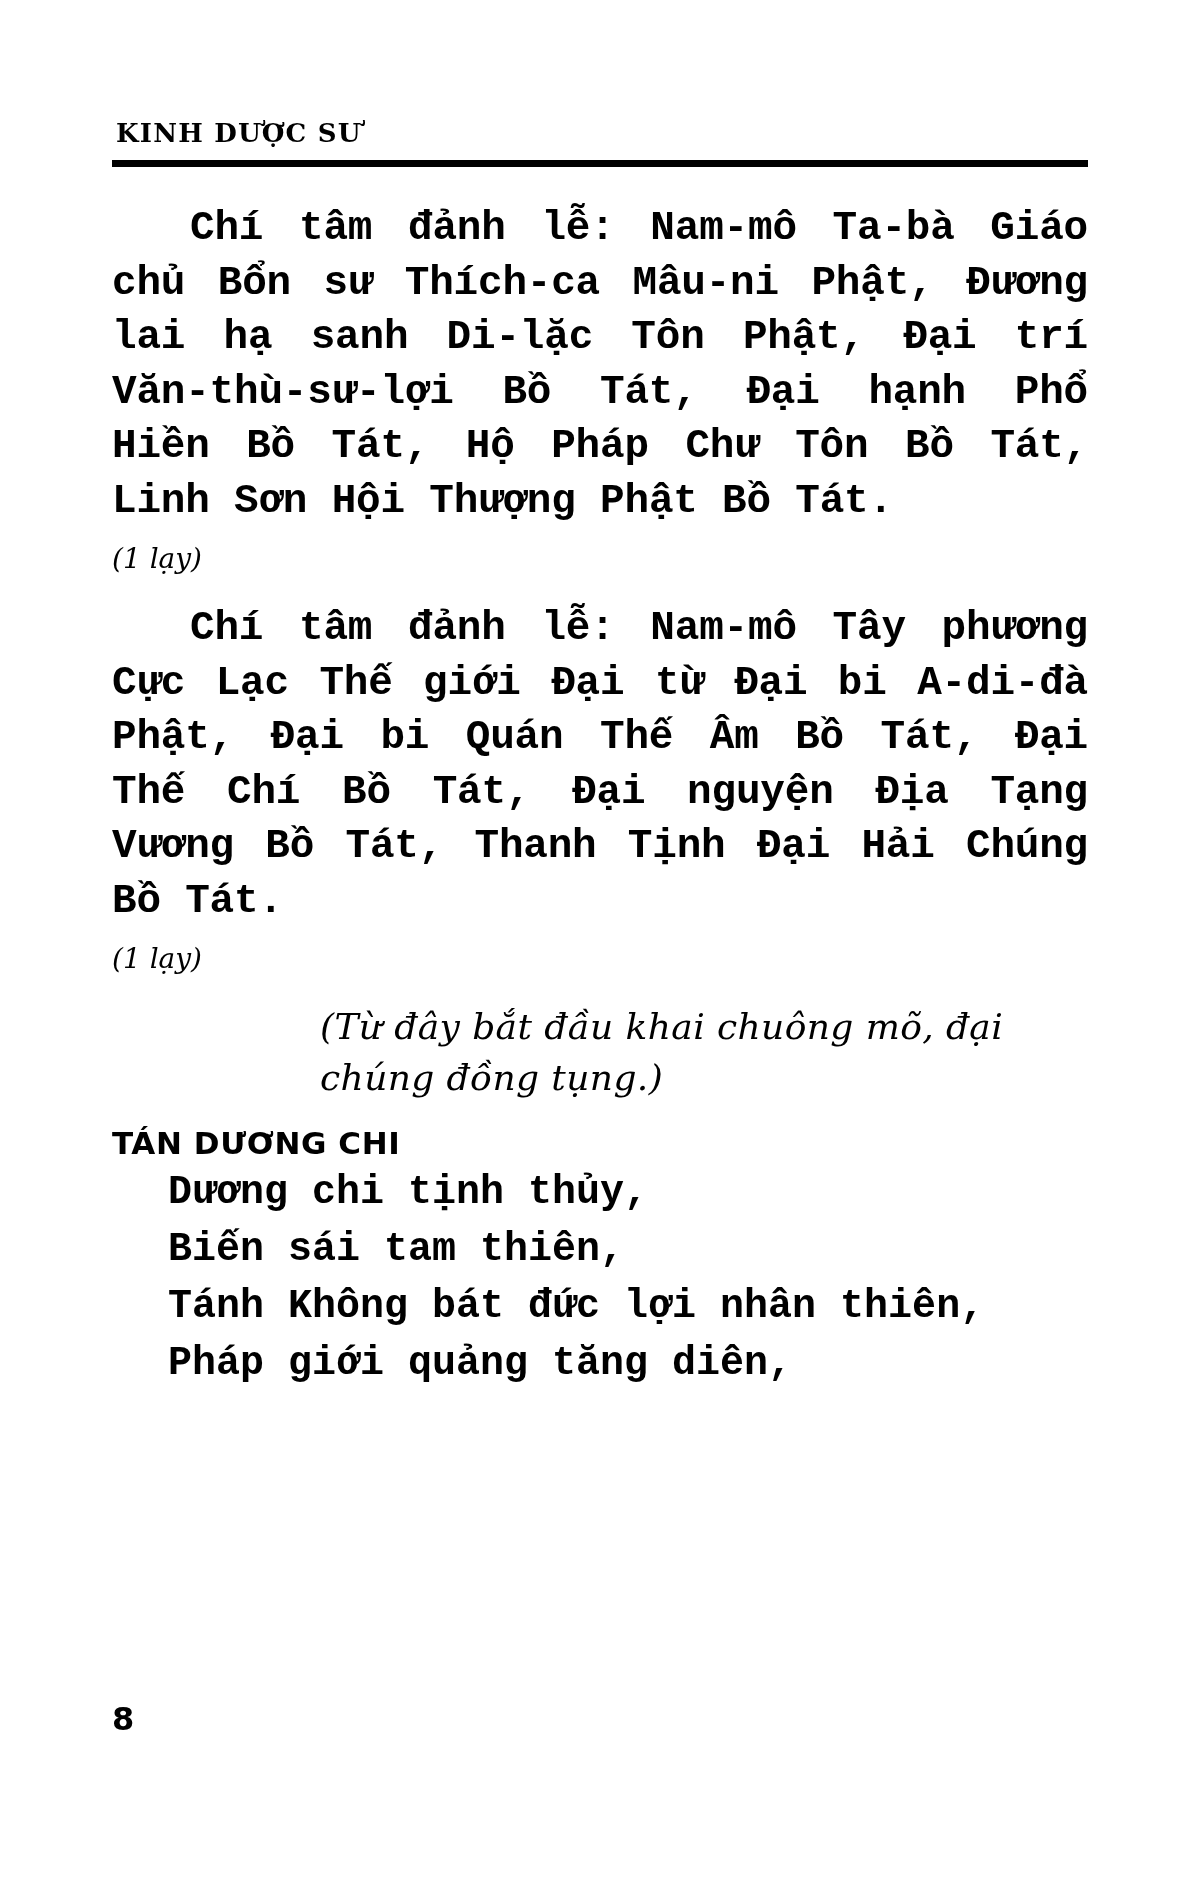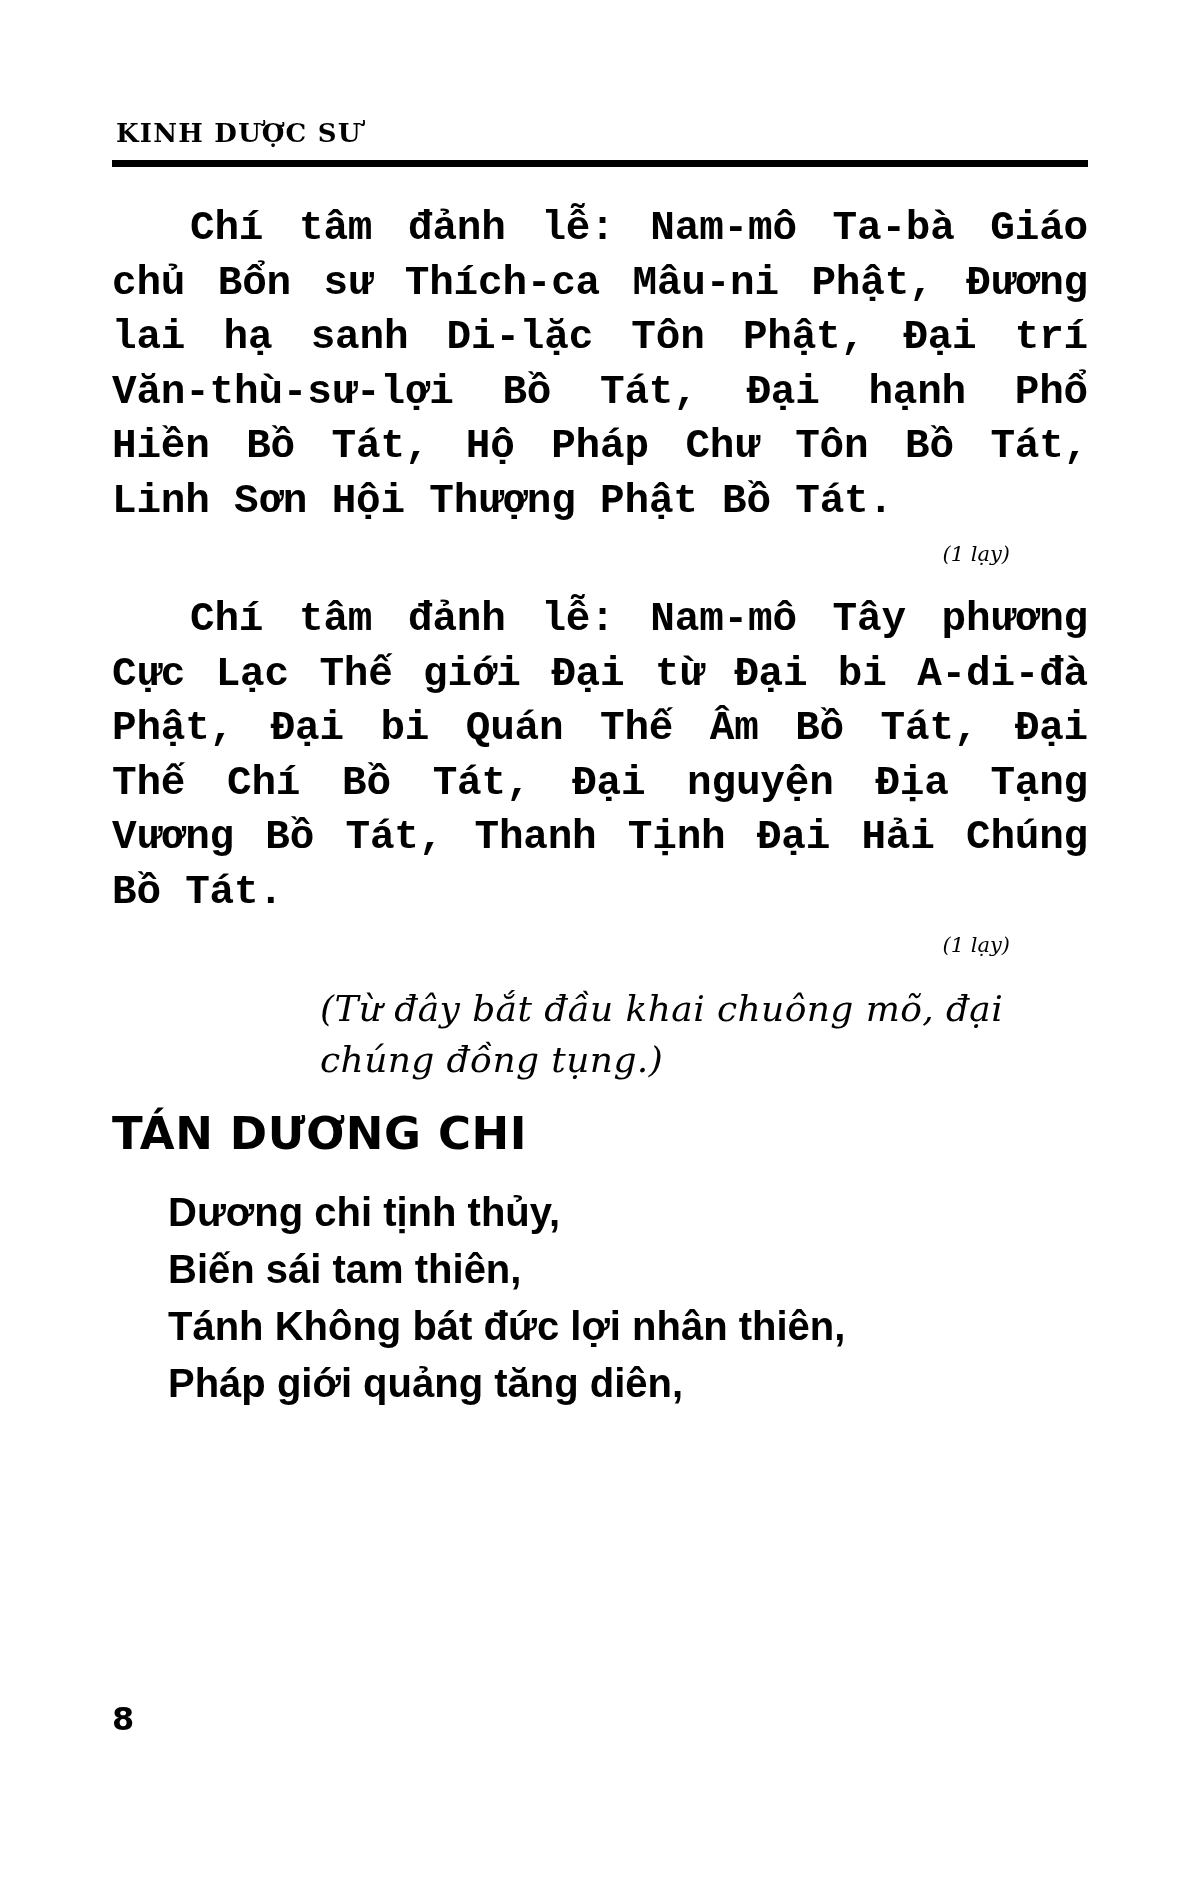--- a/index.html
+++ b/index.html
@@ -54,43 +54,43 @@
   }
   .para.indent {
     text-indent: 78px;
   }
   .para.justify-all {
     text-align: justify;
   }
   .bow-note {
     font-family: "DejaVu Serif", serif;
     font-style: italic;
-    font-size: 21px;
-    text-align: right;
+    font-size: 28px;
+    text-align: left;
     margin: 14px 0 26px 0;
     padding-right: 78px;
   }
   .stage-note {
     font-family: "DejaVu Serif", serif;
     font-style: italic;
     font-size: 36px;
     line-height: 1.42;
     margin: 0 0 22px 0;
     padding-left: 208px;
     letter-spacing: 0.4px;
   }
   .section-title {
     font-family: "DejaVu Sans", sans-serif;
     font-weight: bold;
-    font-size: 45px;
+    font-size: 31px;
     letter-spacing: 0.6px;
-    margin: 22px 0 24px 0;
+    margin: 22px 0 4px 0;
   }
   .verse {
-    font-family: Liberation Sans, sans-serif;
+    font-family: Liberation Mono, monospace;
     font-weight: bold;
     font-size: 40px;
     line-height: 1.42;
     margin: 0;
     padding-left: 56px;
   }
   .verse div {
     white-space: nowrap;
   }
   .folio {

